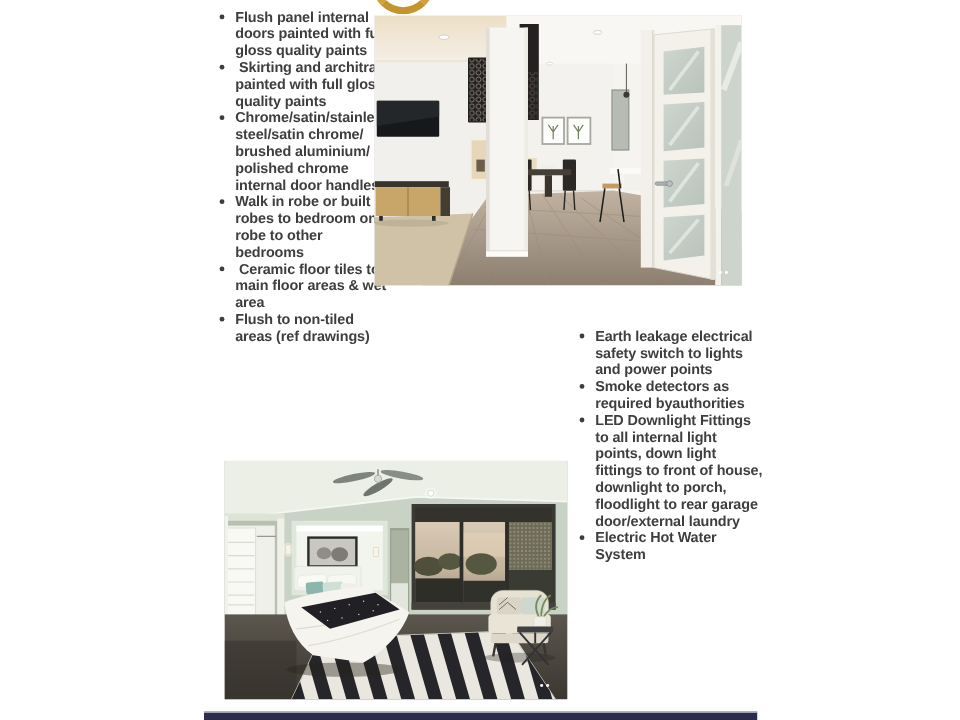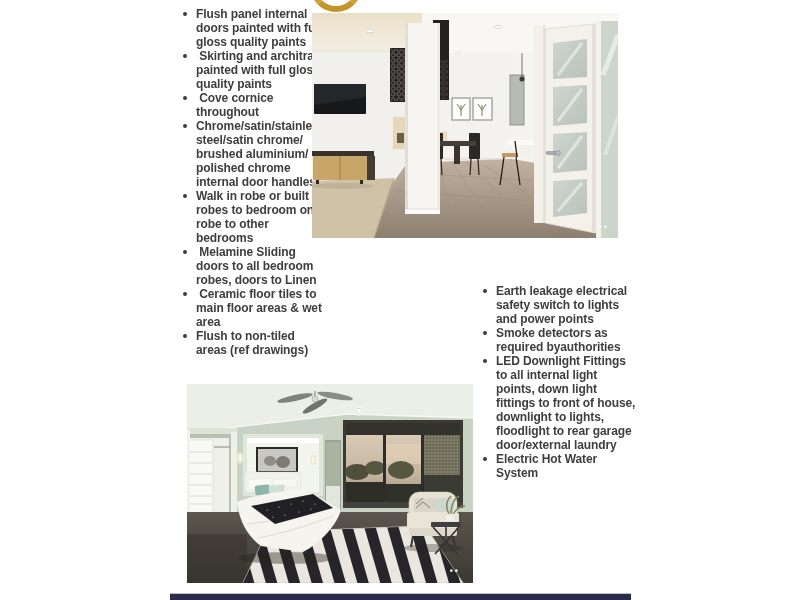--- a/index.html
+++ b/index.html
@@ -11,21 +11,21 @@
   .gold-arc{ position:absolute; left:310px; top:-40px; width:40px; height:40px;
              border:6px solid var(--gold); border-bottom-color:#c3952c; border-radius:50%; }
 
   
   .feature-list{ position:absolute; margin:0; padding:0; list-style:none; color:var(--ink);
                  font-size:12px; line-height:14px; font-weight:600; letter-spacing:-0.1px; }
   .feature-list li{ position:relative; padding-left:18px; white-space:pre-wrap; }
   .feature-list li::before{ content:""; position:absolute; left:5px; top:5.4px;
                  width:3.8px; height:3.8px; border-radius:50%; background:var(--ink); }
   .left-list{ left:178px; top:7px; width:150px; }
-  .right-list{ left:478px; top:284px; width:158px; }
+  .right-list{ left:478px; top:273px; width:158px; }
 
   
   .photo{ position:absolute; overflow:hidden; background:#ddd; }
   .photo svg{ display:block; width:100%; height:100%; }
   .photo-hallway{ left:312px; top:13px; width:306px; height:225px; }
   .photo-bedroom{ left:187px; top:384px; width:286px; height:199px; }
   .photo-dots{ position:absolute; color:#fff; font-size:9px; font-weight:700;
                letter-spacing:2px; line-height:1; opacity:.95; }
   .photo-hallway .photo-dots{ right:9px; bottom:6px; }
   .photo-bedroom .photo-dots{ right:13px; bottom:7px; }
@@ -37,32 +37,30 @@
 </head>
 <body>
 
 <div class="canvas">
 
   <div class="gold-arc"></div>
 
   <ul class="feature-list left-list">
     <li>Flush panel internal doors painted with full gloss quality paints</li>
     <li> Skirting and architrave painted with full gloss quality paints</li>
-    <li> Cove cornice throughout</li>
     <li>Chrome/satin/stainless steel/satin chrome/ brushed aluminium/ polished chrome internal door handles</li>
     <li>Walk in robe or built in robes to bedroom one, robe to other bedrooms</li>
-    <li> Melamine Sliding doors to all bedroom robes, doors to Linen</li>
     <li> Ceramic floor tiles to main floor areas &amp; wet area</li>
     <li>Flush to non-tiled areas (ref drawings)</li>
   </ul>
 
   <ul class="feature-list right-list">
     <li>Earth leakage electrical safety switch to lights and power points</li>
     <li>Smoke detectors as required byauthorities</li>
-    <li>LED Downlight Fittings to all internal light points, down light fittings to front of house, downlight to lights, floodlight to rear garage door/external laundry</li>
+    <li>LED Downlight Fittings to all internal light points, down light fittings to front of house, downlight to porch, floodlight to rear garage door/external laundry</li>
     <li>Electric Hot Water System</li>
   </ul>
 
   <div class="photo photo-hallway">
     <svg viewBox="0 0 306 225" preserveAspectRatio="none">
       <defs>
         <linearGradient id="gFloor" x1="0" y1="0" x2="0" y2="1">
           <stop offset="0" stop-color="#c1b2a1"></stop>
             <stop offset="1" stop-color="#8c7f70"></stop>
         </linearGradient>

